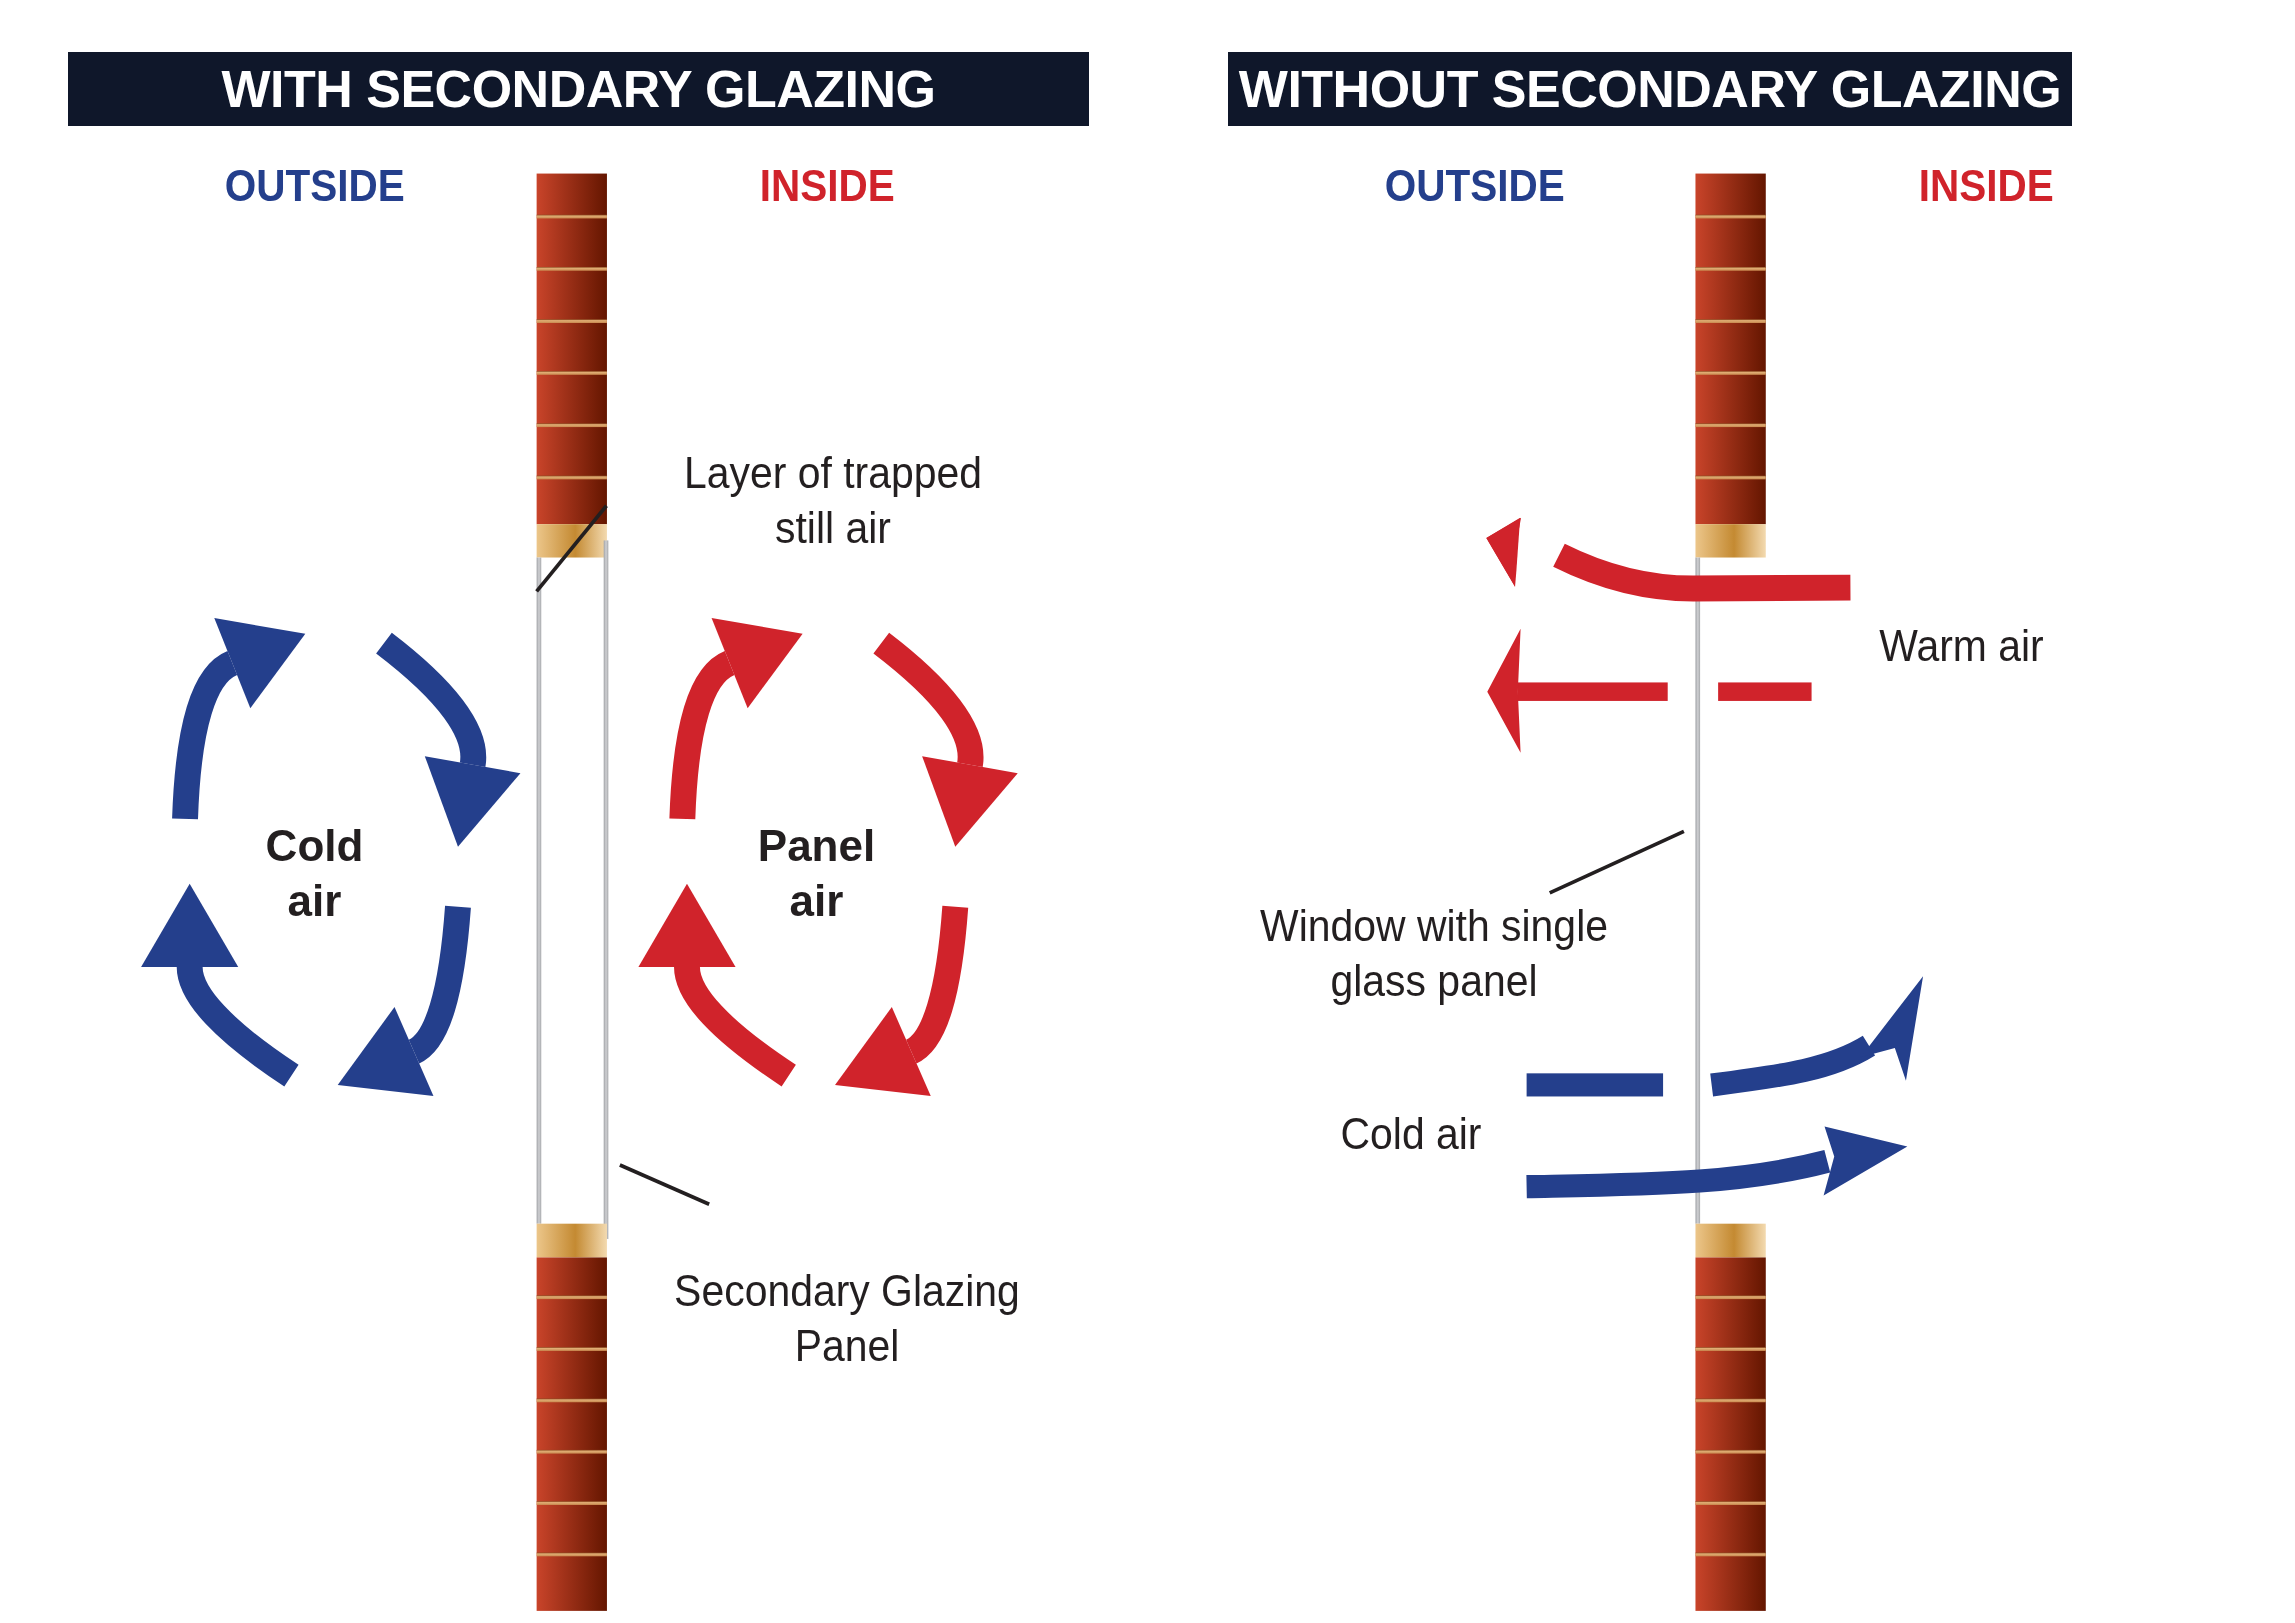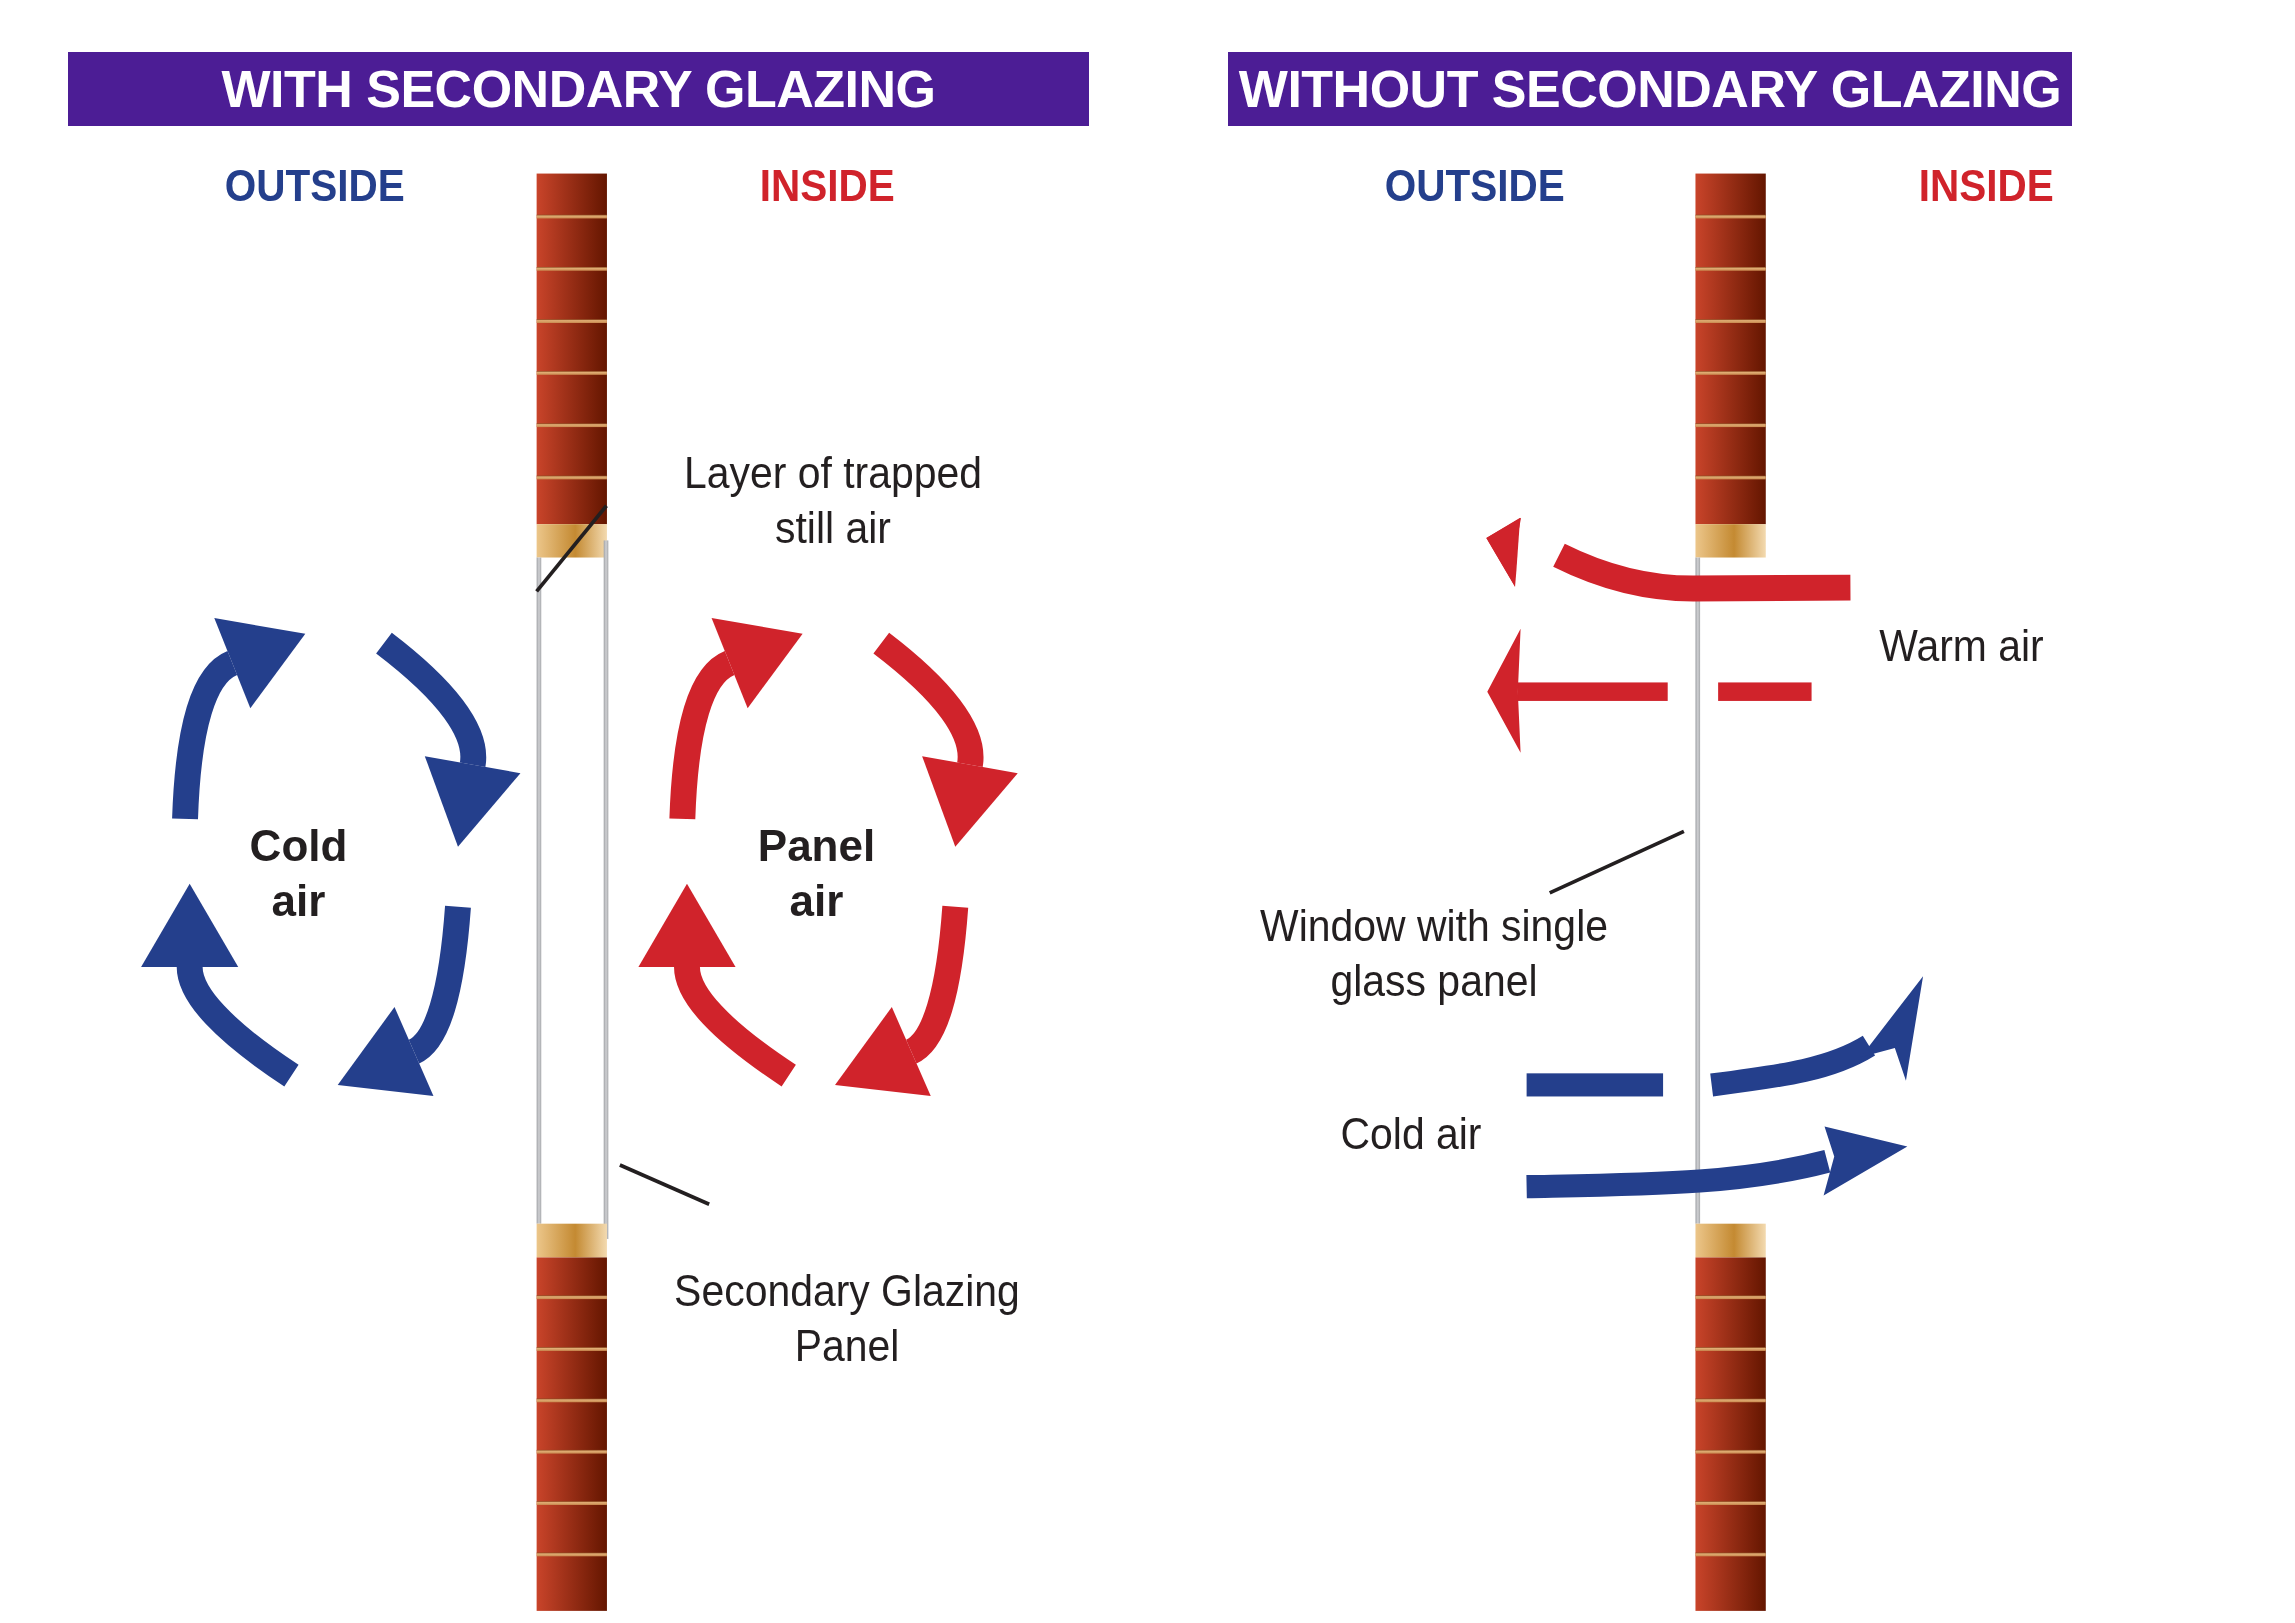--- a/index.html
+++ b/index.html
@@ -1,18 +1,18 @@
 <!DOCTYPE html>
 <html style="font-size:7.4px"><head>
 <meta charset="utf-8">
 <style>
   html, body { margin:0; padding:0; background:#ffffff; }
   body { width:2295px; height:1623px; position:relative; overflow:hidden;
          font-family:"Liberation Sans", sans-serif; }
-  .header { position:absolute; top:52px; height:74px; background:#4c1d95;
+  .header { position:absolute; top:52px; height:74px; background:#0f172a;
             color:#ffffff; display:flex; align-items:center; justify-content:center;
             font-weight:bold; font-size:52px; letter-spacing:-0.5px; }
   .side-label { position:absolute; font-weight:bold; font-size:44px; top:161px;
                 transform:scaleX(0.92); transform-origin:center; }
   .caption { position:absolute; font-size:44px; color:#231f20; text-align:center;
              line-height:55px; transform:scaleX(0.93); }
   .bold-caption { position:absolute; font-size:44px; font-weight:bold; color:#231f20;
                   text-align:center; line-height:55px; }
   svg#art { position:absolute; left:0; top:0; }
 </style>
@@ -157,21 +157,21 @@
   </svg>
 
 <div class="caption" style="left:648px; top:445px; width:370px;">
   <div>Layer of trapped</div>
   <div>still air</div>
 </div>
 <div class="caption" style="left:648px; top:1263px; width:398px;">
   <div>Secondary Glazing</div>
   <div>Panel</div>
 </div>
-<div class="bold-caption" style="left:206px; top:818px; width:185px;">
+<div class="bold-caption" style="left:222px; top:818px; width:185px;">
   <div>Cold</div>
   <div>air</div>
 </div>
 <div class="bold-caption" style="left:724px; top:818px; width:185px;">
   <div>Panel</div>
   <div>air</div>
 </div>
 
 <div class="caption" style="left:1846px; top:618px; width:231px;">
   <div>Warm air</div>

